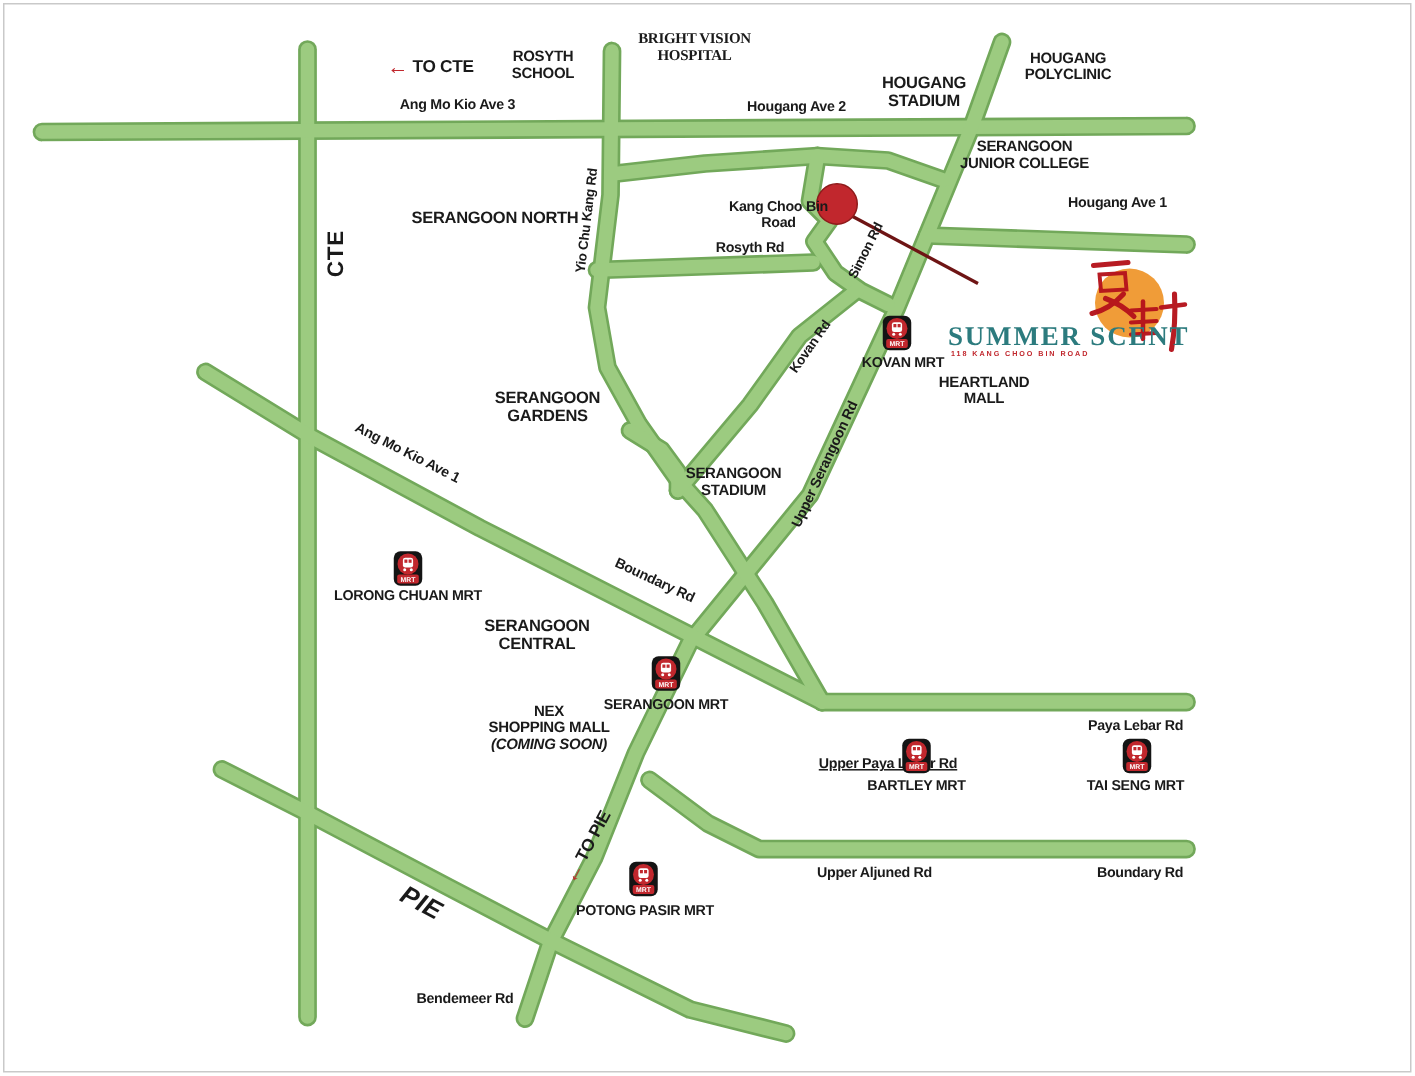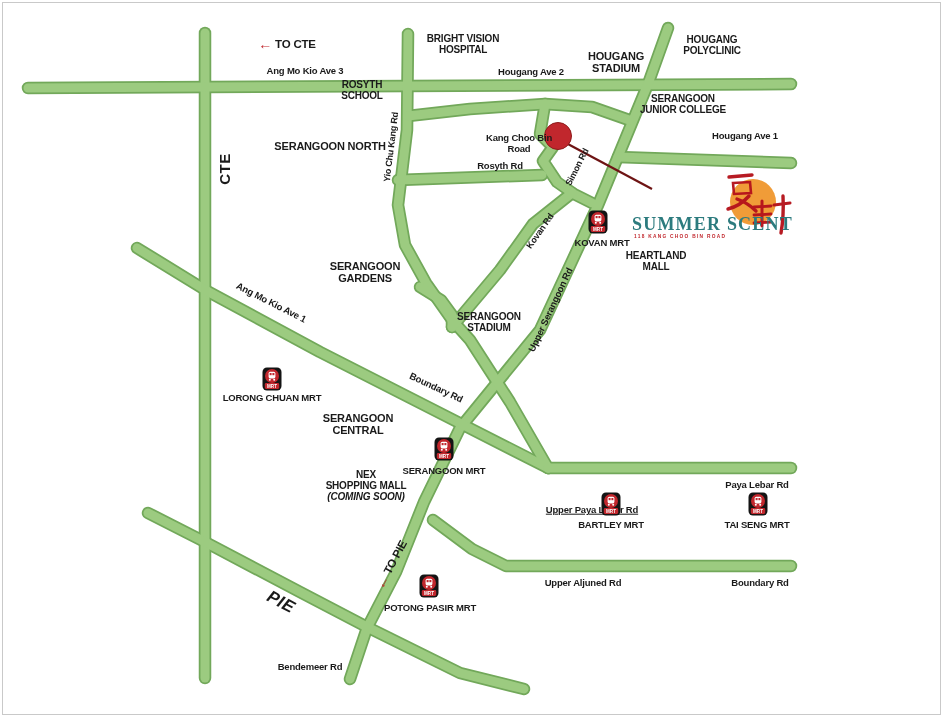--- a/index.html
+++ b/index.html
@@ -86,25 +86,25 @@
       <path d="M754,223 L771,222" stroke-width="2.8"></path>
       <path d="M774,205 L790,203" stroke-width="3"></path>
       <path d="M783,196 Q784,216 781,233" stroke-width="3.4"></path>
     </g>
   </svg>
 
   <div class="logo-name" style="left:632px;top:214px;">SUMMER SCENT</div>
   <div class="logo-tagline" style="left:634px;top:234px;">118 KANG CHOO BIN ROAD</div>
 
   <div id="labels">
-      <div class="map-label lbl-place" style="position: absolute; left: 362px; top: 44px; transform: translate(-50%, -50%); margin-top: 46px;">
+      <div class="map-label lbl-place" style="position: absolute; left: 362px; top: 44px; transform: translate(-50%, -50%);">
         <div>ROSYTH</div>
         <div>SCHOOL</div>
       </div>
-      <div class="map-label lbl-place" style="position: absolute; left: 463px; top: 44px; transform: translate(-50%, -50%);">
+      <div class="map-label lbl-place" style="position: absolute; left: 463px; top: 32px; transform: translate(-50%, -50%); font-family: Liberation Serif, serif;">
         <div>BRIGHT VISION</div>
         <div>HOSPITAL</div>
       </div>
       <div class="map-label lbl-place-lg" style="position: absolute; left: 616px; top: 62px; transform: translate(-50%, -50%);">
         <div>HOUGANG</div>
         <div>STADIUM</div>
       </div>
       <div class="map-label lbl-place" style="position: absolute; left: 712px; top: 45px; transform: translate(-50%, -50%);">
         <div>HOUGANG</div>
         <div>POLYCLINIC</div>

